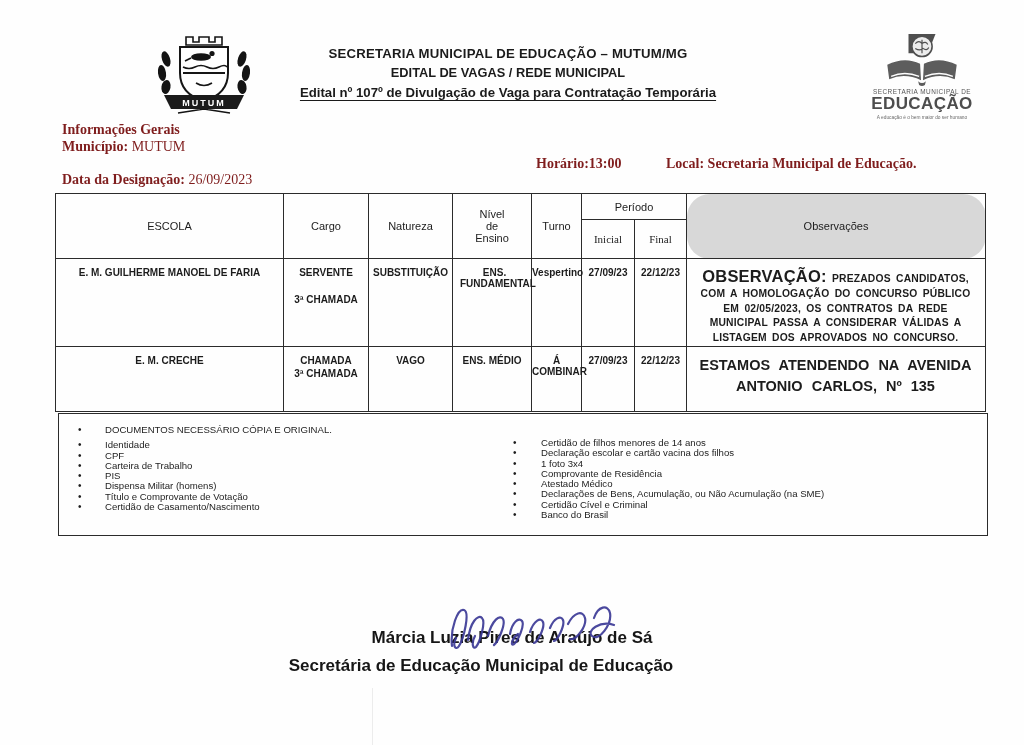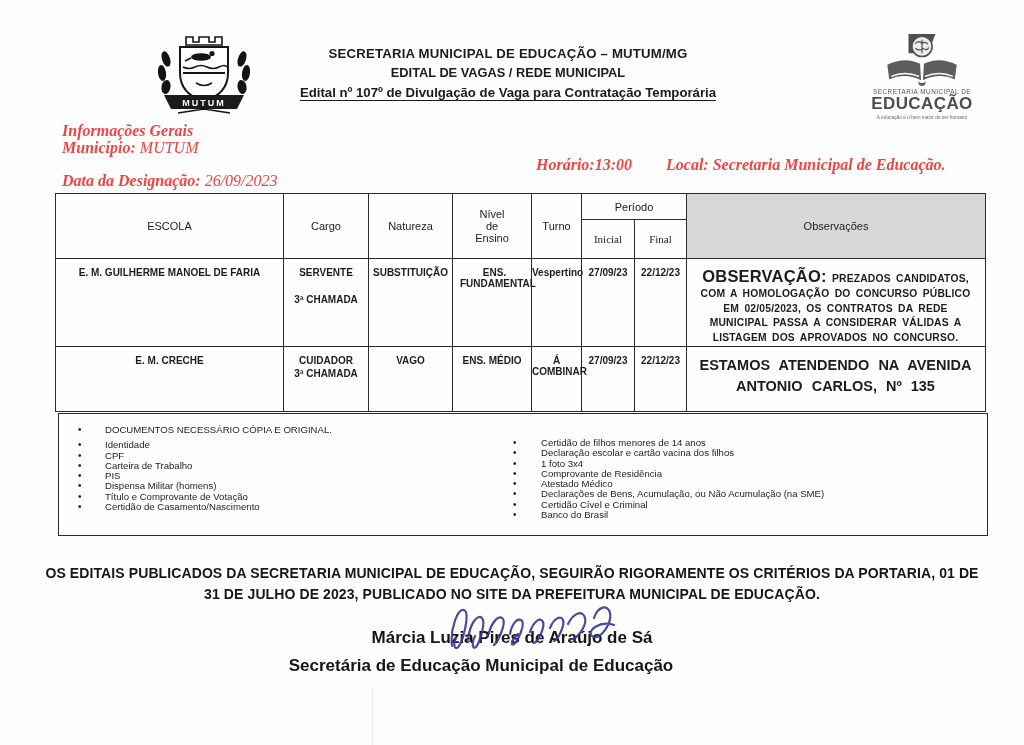--- a/index.html
+++ b/index.html
@@ -18,34 +18,34 @@
   .t2 { font-size:12.8px; margin-top:4px; }
   .t3 { font-size:13.2px; margin-top:5px; text-decoration:underline; text-underline-offset:3px; }
 
   .logo-right { position:absolute; left:858px; top:32px; width:128px; text-align:center; }
   .logo-right svg { display:block; margin:0 auto; }
   .lr1 { font-size:6.4px; letter-spacing:.5px; color:#555; margin-top:2px; white-space:nowrap; }
   .lr2 { font-size:17px; font-weight:700; color:#4d4d4d; letter-spacing:.4px; margin-top:-1px; }
   .lr3 { font-size:4.8px; color:#6a6a6a; margin-top:1px; white-space:nowrap; }
 
   
-  .info { font-family:"Liberation Serif", serif; font-size:16px; color:#ef4444; position:absolute; white-space:nowrap;font-style:italic; }
+  .info { font-family:"Liberation Serif", serif; font-size:14px; color:#7f1d1d; position:absolute; white-space:nowrap; }
   .info b { font-weight:700; }
   .i-head  { left:62px;  top:122px; font-weight:700; }
   .i-mun   { left:62px;  top:139px; }
   .i-data  { left:62px;  top:156px;margin-top:16px; }
   .i-hora  { left:536px; top:156px; font-weight:700; }
   .i-local { left:666px; top:156px; font-weight:700; }
 
   
   table.vtable { position:absolute; left:55px; top:193px; width:930px;
     border-collapse:collapse; table-layout:fixed; }
   .vtable th, .vtable td { border:1.6px solid #2b2b2b; padding:0; vertical-align:middle; }
   .vtable thead th { font-weight:400; font-size:11px; text-align:center; }
-  th.obs-h { background:#d8d8d8; }
+  th.obs-h { background:#d8d8d8;border-radius:23px; }
   th.serifb { font-family:"Liberation Serif", serif; font-weight:700; font-size:11.5px; }
   tr.hrow1 { height:26px; } tr.hrow2 { height:39px; }
   tr.r1 { height:72px; } tr.r2 { height:65px; }
   .vtable tbody td { vertical-align:top; text-align:center; font-size:10px; font-weight:700; padding-top:8px; }
   td.pre { white-space:pre-line; }
   td.nivel1 { text-align:left; padding:22px 2px 0 7px; font-size:8.5px; }
   td.turno1 { font-weight:400; font-size:10.5px; }
   td.dt { font-size:10.5px; }
   .cargo-sub { margin-top:2px; }
   .cargo-sub.gap { margin-top:16px; }
@@ -181,21 +181,21 @@
         <td class="turno1">Vespertino</td>
         <td class="dt">27/09/23</td>
         <td class="dt">22/12/23</td>
         <td class="obs">
           <span class="obs-title">OBSERVAÇÃO:</span><span class="obs-body"> PREZADOS CANDIDATOS, COM A HOMOLOGAÇÃO DO CONCURSO PÚBLICO EM 02/05/2023, OS CONTRATOS DA REDE MUNICIPAL PASSA A CONSIDERAR VÁLIDAS A LISTAGEM DOS APROVADOS NO CONCURSO.</span>
         </td>
       </tr>
       <tr class="r2">
         <td>E. M. CRECHE</td>
         <td>
-          <div>CUIDADOR</div>
+          <div>CHAMADA</div>
           <div class="cargo-sub">3ª CHAMADA</div>
         </td>
         <td>VAGO</td>
         <td>ENS. MÉDIO</td>
         <td class="pre">Á
 COMBINAR</td>
         <td class="dt">27/09/23</td>
         <td class="dt">22/12/23</td>
         <td class="obs2">
           <span class="obs-row2">ESTAMOS ATENDENDO NA AVENIDA ANTONIO CARLOS, Nº 135</span>
@@ -220,21 +220,20 @@
       <li>Declaração escolar e cartão vacina dos filhos</li>
       <li>1 foto 3x4</li>
       <li>Comprovante de Residência</li>
       <li>Atestado Médico</li>
       <li>Declarações de Bens, Acumulação, ou Não Acumulação (na SME)</li>
       <li>Certidão Cível e Criminal</li>
       <li>Banco do Brasil</li>
     </ul>
   </div>
 
-  <div class="notice">OS EDITAIS PUBLICADOS DA SECRETARIA MUNICIPAL DE EDUCAÇÃO, SEGUIRÃO RIGORAMENTE OS CRITÉRIOS DA PORTARIA, 01 DE 31 DE JULHO DE 2023, PUBLICADO NO SITE DA PREFEITURA MUNICIPAL DE EDUCAÇÃO.</div>
 
   <svg class="signature" width="185" height="62" viewBox="0 0 185 62">
     <path d="M10,52 C8,34 16,14 22,16 C28,18 22,44 17,52 C14,57 10,52 14,44
              M26,46 C28,28 36,20 40,24 C44,28 38,48 34,53 C31,56 29,49 33,42
              M46,42 C50,26 58,20 61,25 C64,30 56,48 52,51
              M68,40 C70,28 77,23 80,27 C83,31 76,47 72,50 C68,53 70,44 76,40
              M88,38 C92,26 99,23 101,28 C103,33 96,48 92,49
              M108,34 C112,24 119,21 121,26 C123,31 116,46 112,47
              M126,30 C132,18 141,16 143,24 C145,32 134,47 128,45
              M152,24 C156,12 166,10 168,19 C170,30 157,48 150,42 C144,37 158,26 172,31" fill="none" stroke="#3c3a96" stroke-width="2.2" stroke-linecap="round" opacity="0.92"></path>

